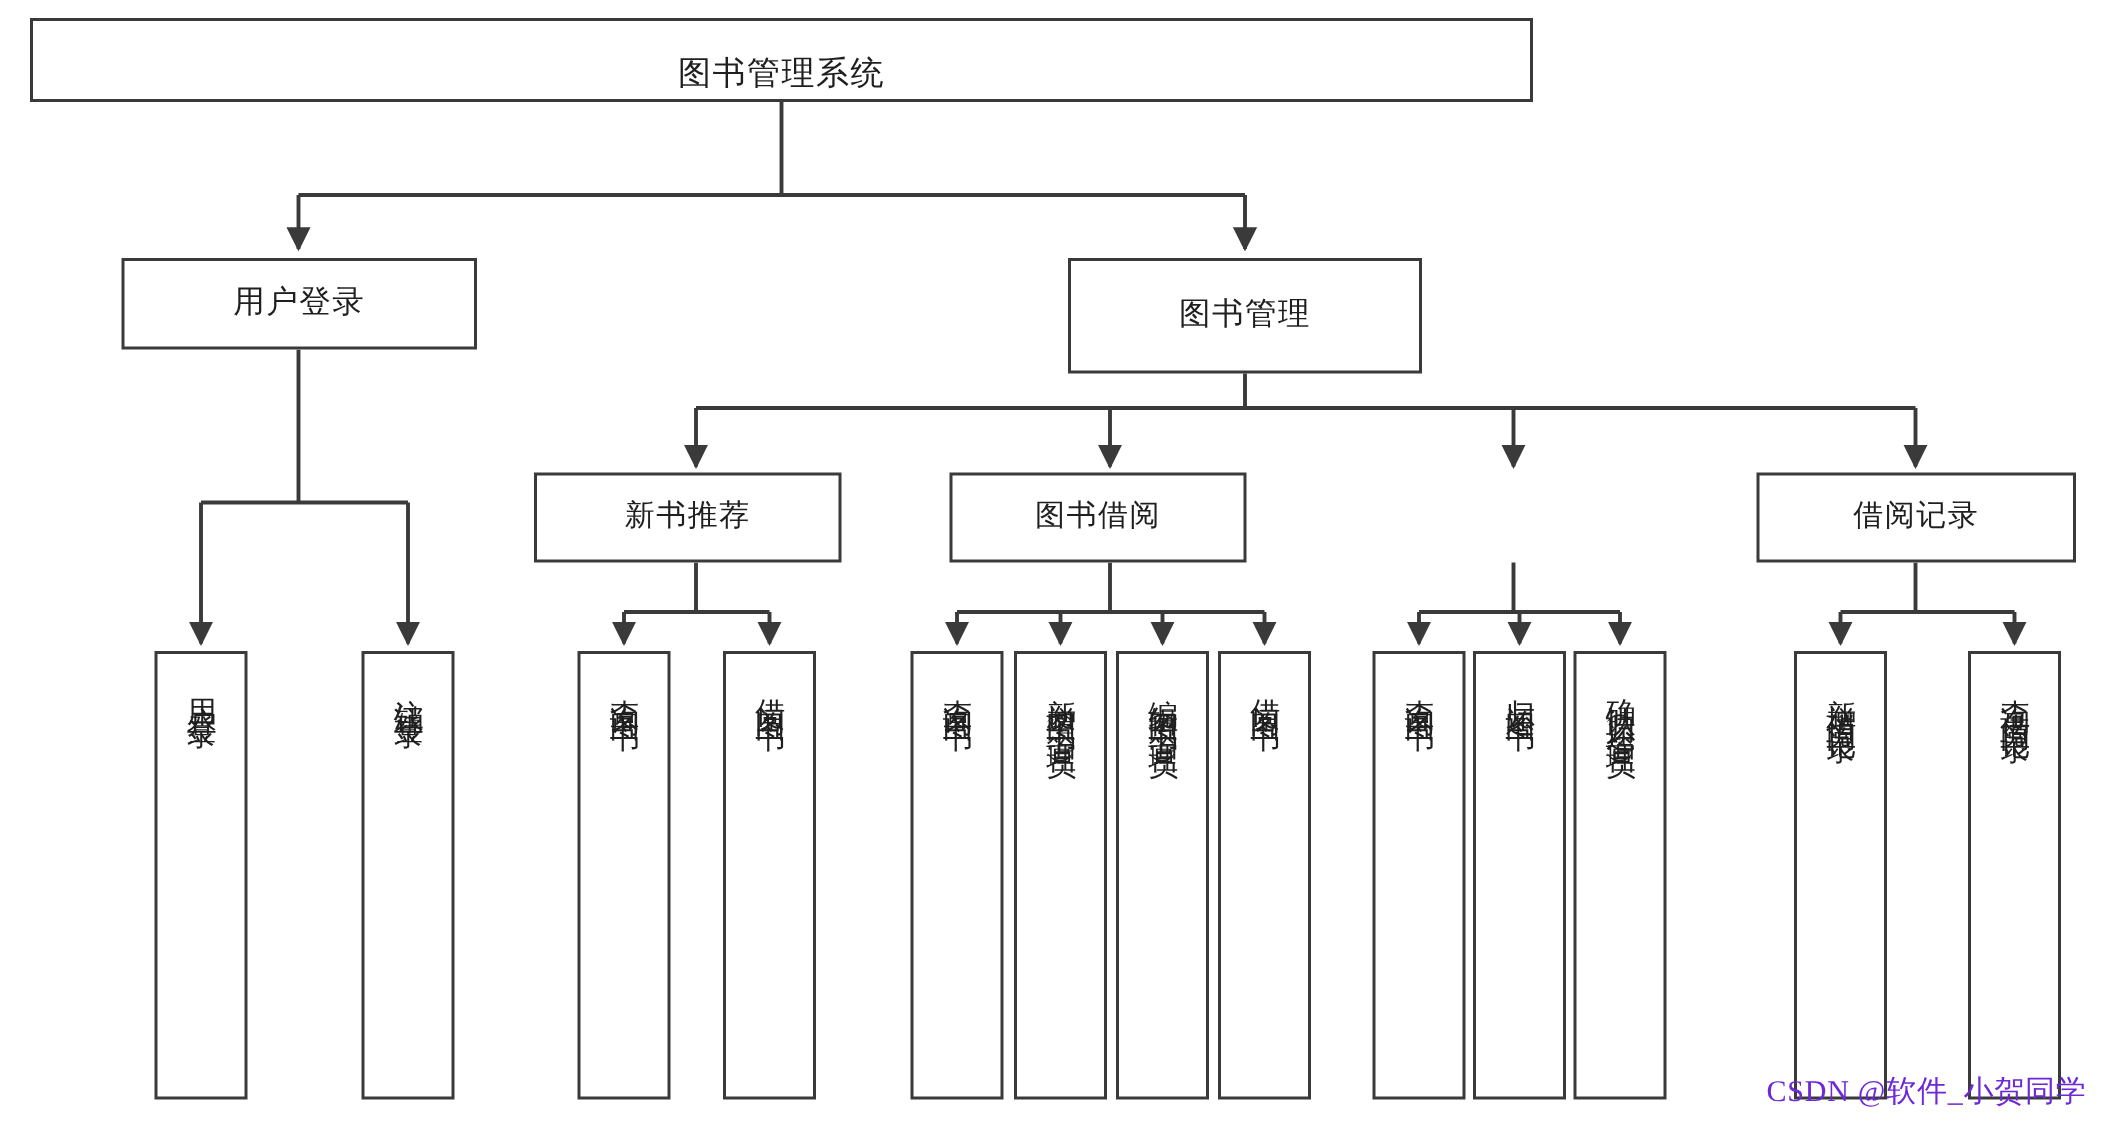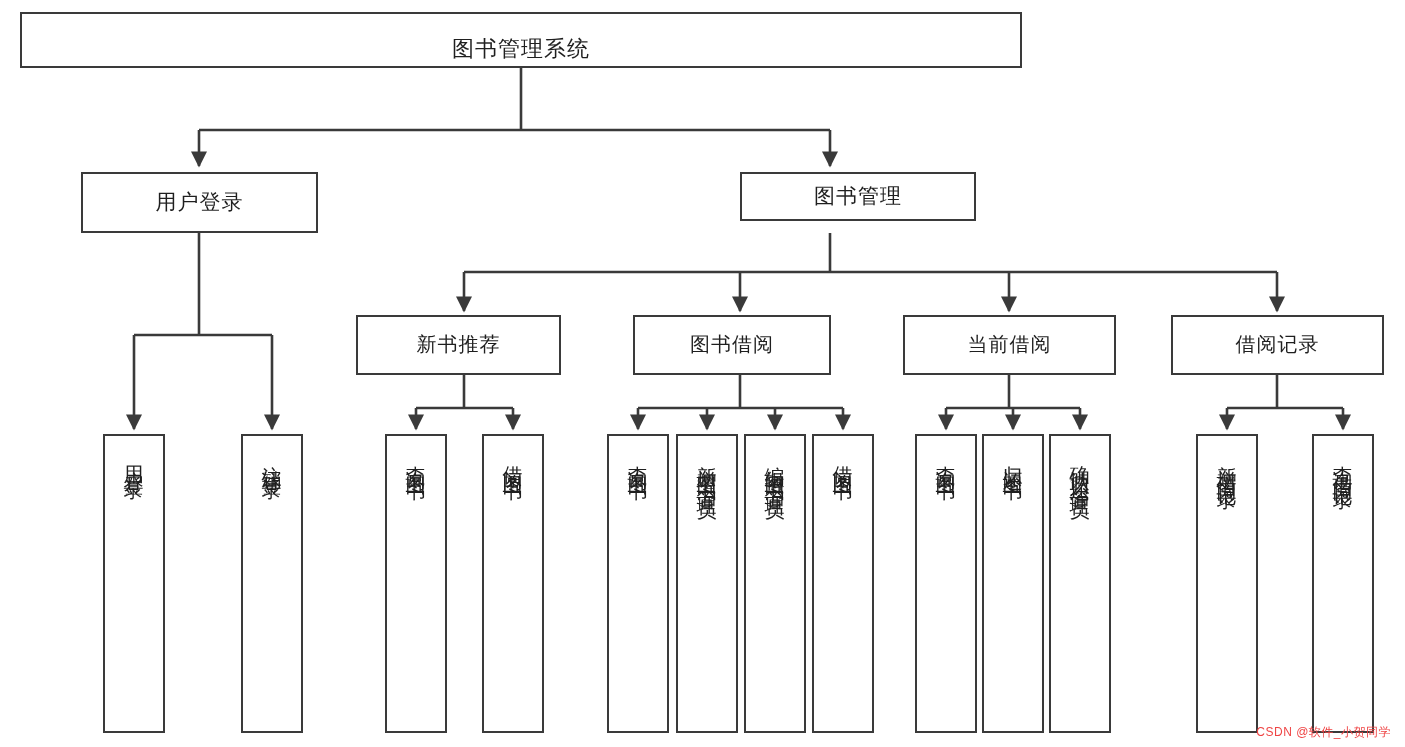--- a/index.html
+++ b/index.html
@@ -65,26 +65,26 @@
     letter-spacing: 5px;
     line-height: 1;
     white-space: nowrap;
     max-height: 268px;
   }
   
   #watermark {
     position: absolute;
     right: 14px;
     bottom: 6px;
-    font-size: 12px;
-    color: #ef4444;
+    font-size: 20px;
+    color: #6d28d9;
     letter-spacing: 0.5px;
     z-index: 5;
     white-space: nowrap;
-    font-family: Liberation Sans, sans-serif;
+    font-family: Liberation Serif, serif;
   }
 </style>
 </head>
 <body>
 
 <div id="diagram-root">
 
   <svg id="connector-layer" viewBox="0 0 1405 747" xmlns="http://www.w3.org/2000/svg">
     <defs>
       <marker id="arrowhead" viewBox="0 0 10 10" refX="9" refY="5" markerWidth="6.2" markerHeight="6.2" orient="auto-start-reverse">
@@ -135,33 +135,30 @@
     </g>
   </svg>
 
   <div class="node node-root" style="left:20px; top:12px; width:1002px; height:56px;">
     <span class="node-label">图书管理系统</span>
   </div>
 
   <div class="node node-tier1" style="left:81px; top:172px; width:237px; height:61px;">
     <span class="node-label">用户登录</span>
   </div>
-  <div class="node node-tier1" style="left:712px; top:172px; width:236px; height:49px;margin-left:28px;">
+  <div class="node node-tier1" style="left:712px; top:172px; width:236px; height:77px;">
     <span class="node-label">图书管理</span>
   </div>
 
   <div class="node node-tier2" style="left:356px; top:315px; width:205px; height:60px;">
     <span class="node-label">新书推荐</span>
   </div>
   <div class="node node-tier2" style="left:633px; top:315px; width:198px; height:60px;">
     <span class="node-label">图书借阅</span>
   </div>
-  <div class="node node-tier2" style="left:903px; top:315px; width:213px; height:60px;">
-    <span class="node-label">当前借阅</span>
-  </div>
   <div class="node node-tier2" style="left:1171px; top:315px; width:213px; height:60px;align-items:center;">
     <span class="node-label">借阅记录</span>
   </div>
 
   <div class="node node-leaf" style="left:103px; top:434px; width:62px; height:299px;">
     <span class="node-label">用户登录</span>
   </div>
   <div class="node node-leaf" style="left:241px; top:434px; width:62px; height:299px;">
     <span class="node-label">注销登录</span>
   </div>

